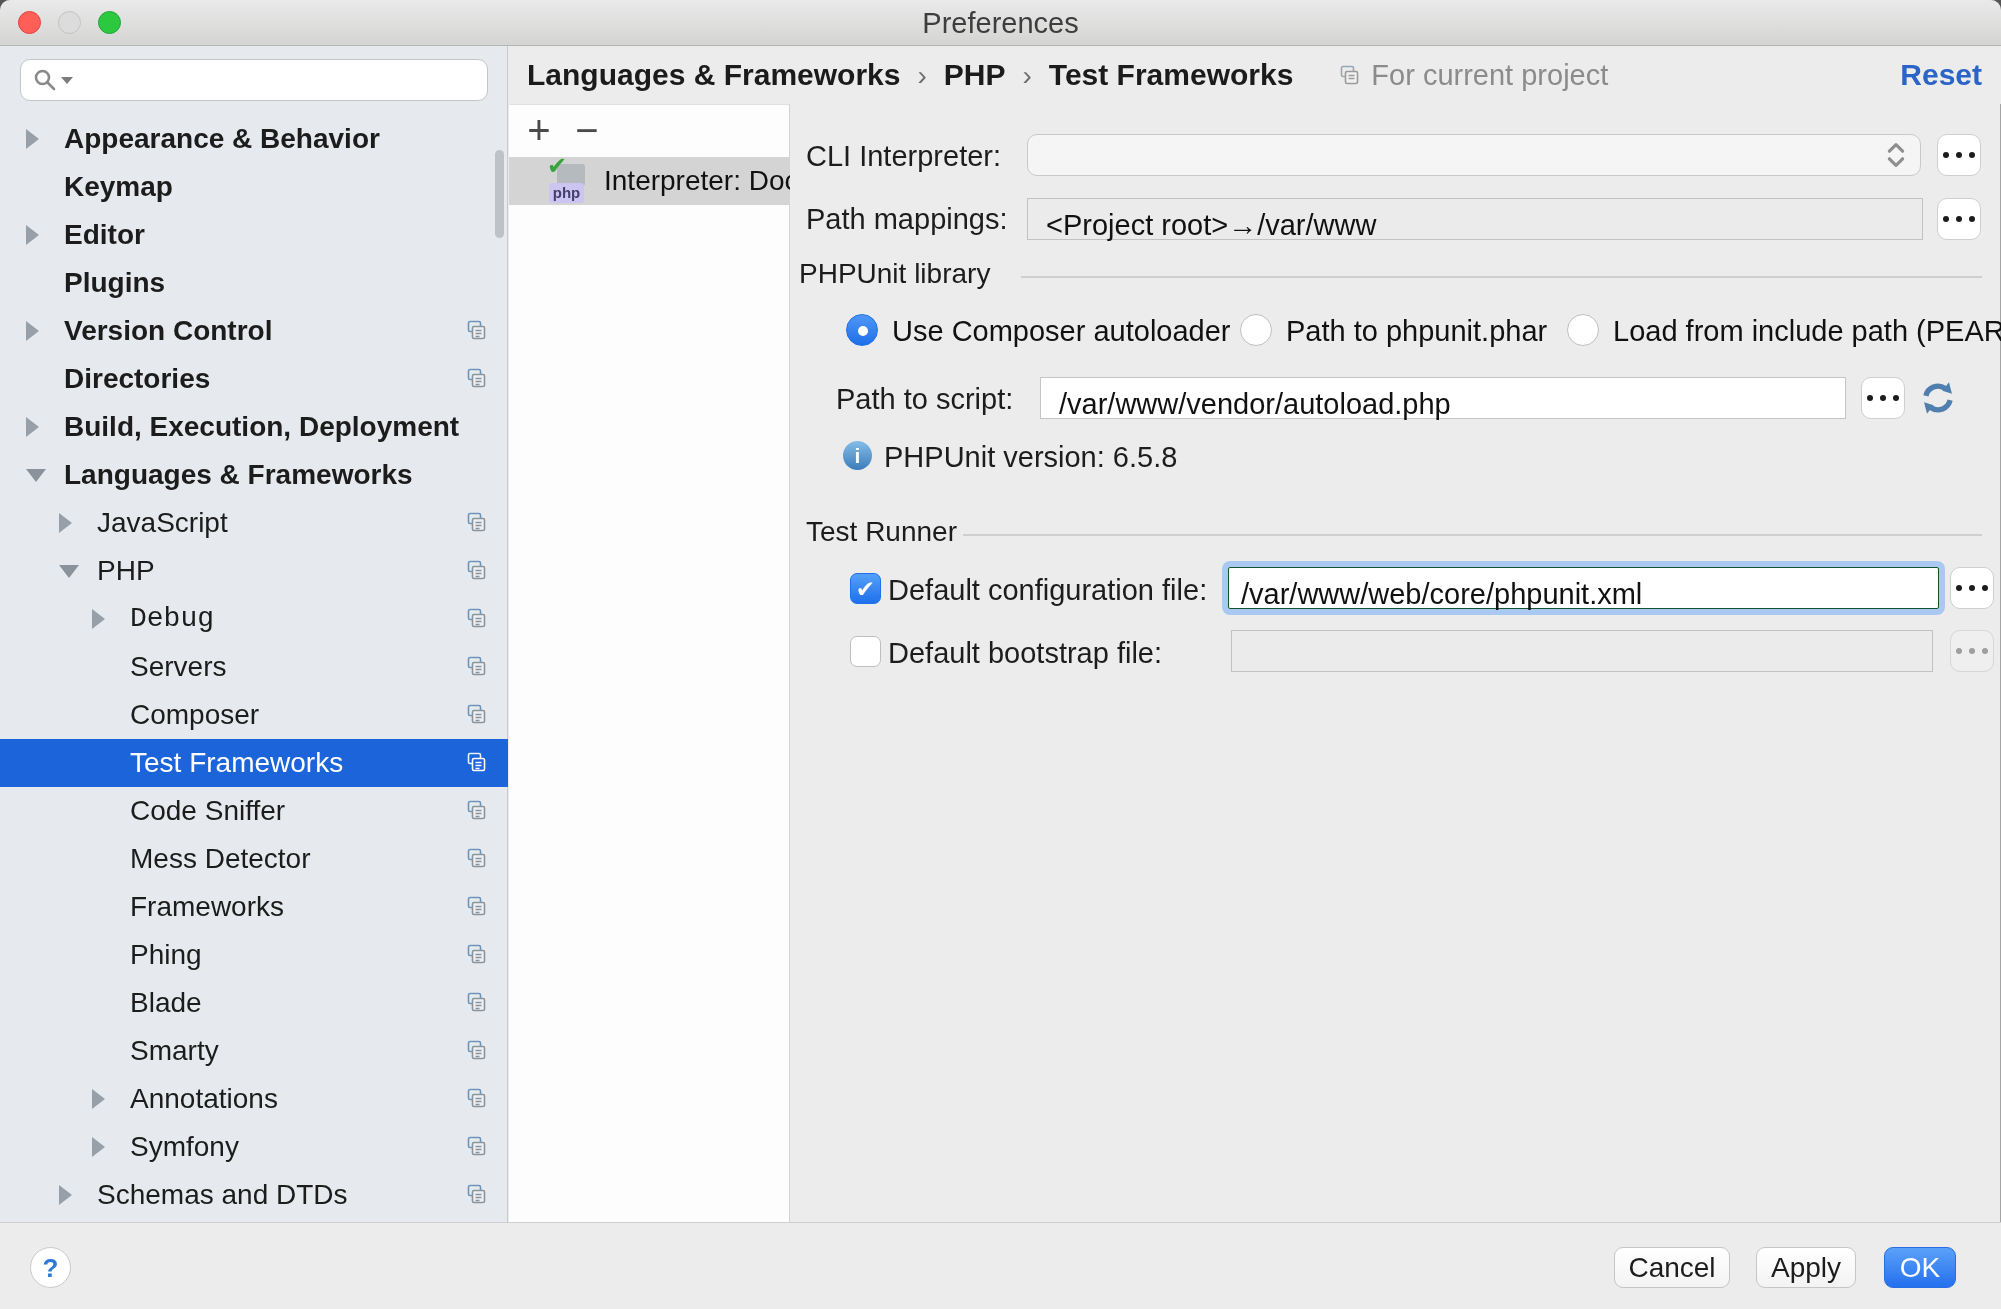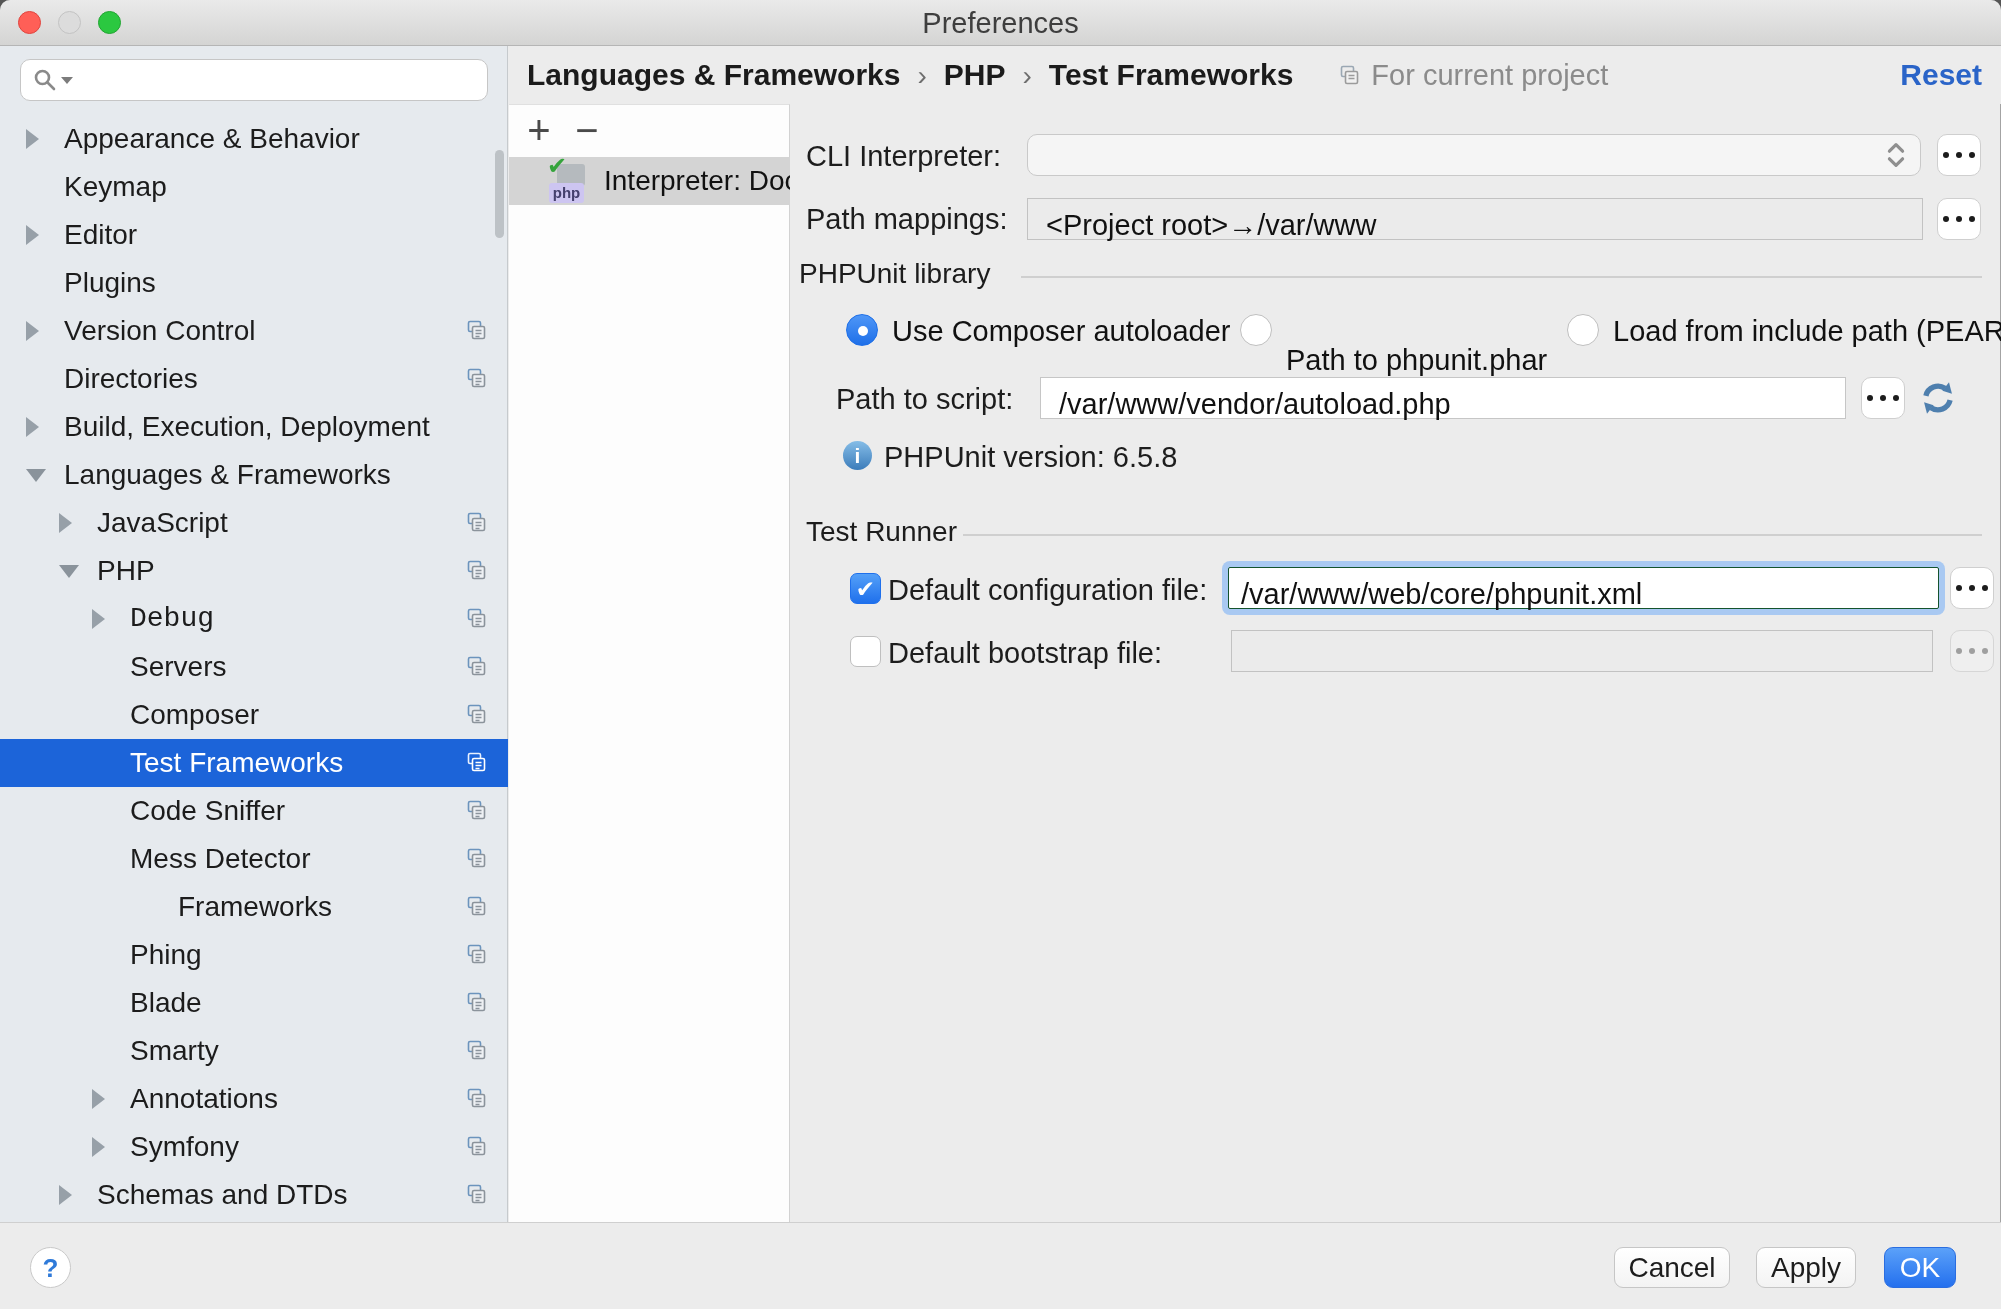--- a/index.html
+++ b/index.html
@@ -27,21 +27,21 @@
   .search-tri{width:0;height:0;border-left:6px solid transparent;border-right:6px solid transparent;
     border-top:7px solid #7c7c7c;margin-left:4px;}
   .searchbox input{border:none;outline:none;flex:1;font-size:26px;margin-left:10px;background:transparent;}
   .tree{position:absolute;left:0;top:0;width:508px;height:1176px;}
   .tree-row{position:absolute;left:0;width:508px;height:48px;}
   .tree-row.selected{background:var(--sel,#1c64d9);}
   .tri{position:absolute;top:16px;width:0;height:0;}
   .tri.collapsed{border-top:10px solid transparent;border-bottom:10px solid transparent;border-left:13px solid #97a0a8;margin-top:-2px;}
   .tri.expanded{border-left:10px solid transparent;border-right:10px solid transparent;border-top:13px solid #8a939b;margin-top:2px;}
   .tree-label{position:absolute;top:0;height:48px;line-height:48px;font-size:28px;color:#1c1c1c;white-space:nowrap;}
-  .tree-row.bold .tree-label{font-weight:normal;}
+  .tree-row.bold .tree-label{font-weight:bold;}
   .tree-row.selected .tree-label{color:#fff;}
   .proj-icon{position:absolute;left:465px;top:12px;width:24px;height:24px;}
   .pi-back{fill:none;stroke:#6c94bd;stroke-width:1.6px;}
   .pi-front{fill:#eef1f4;stroke:#8b939b;stroke-width:1.6px;}
   .pi-lines{stroke:#8b939b;stroke-width:1.4px;}
   .selected .pi-back{stroke:#e8f0ff;}
   .selected .pi-front{fill:var(--sel,#1c64d9);stroke:#fff;}
   .selected .pi-lines{stroke:#fff;}
   .scroll-thumb{position:absolute;left:495px;top:104px;width:9px;height:88px;border-radius:5px;background:#bdc2c6;}
 
@@ -227,21 +227,21 @@
         </div>
         <div class="tree-row" style="top: 720px;">
           <span class="tree-label" style="left: 130px;">Mess Detector</span>
           <span class="proj-icon"><svg class="proj-svg" width="23" height="23" viewBox="0 0 23 23">
               <rect class="pi-back" x="3.5" y="2.5" width="12" height="10" rx="1.5"></rect>
               <rect class="pi-front" x="7.5" y="7.5" width="12" height="12" rx="1.5"></rect>
               <path class="pi-lines" d="M10.5 11.5h6 M10.5 14.5h6 M10.5 17.5h4" fill="none"></path>
             </svg></span>
         </div>
         <div class="tree-row" style="top: 768px;">
-          <span class="tree-label" style="left: 130px; margin-left: 48px;">Frameworks</span>
+          <span class="tree-label" style="left: 130px;">Frameworks</span>
           <span class="proj-icon"><svg class="proj-svg" width="23" height="23" viewBox="0 0 23 23">
               <rect class="pi-back" x="3.5" y="2.5" width="12" height="10" rx="1.5"></rect>
               <rect class="pi-front" x="7.5" y="7.5" width="12" height="12" rx="1.5"></rect>
               <path class="pi-lines" d="M10.5 11.5h6 M10.5 14.5h6 M10.5 17.5h4" fill="none"></path>
             </svg></span>
         </div>
         <div class="tree-row" style="top: 816px;">
           <span class="tree-label" style="left: 130px;">Phing</span>
           <span class="proj-icon"><svg class="proj-svg" width="23" height="23" viewBox="0 0 23 23">
               <rect class="pi-back" x="3.5" y="2.5" width="12" height="10" rx="1.5"></rect>
@@ -355,21 +355,21 @@
         <span class="dot"></span>
     </div>
 
     <div class="section-title" style="left:799px;top:258px;">PHPUnit library</div>
     <div class="rule" style="left:1021px;top:276px;width:961px;"></div>
 
     <div class="radio-row" id="radio-row">
         <span class="radio-dot on" style="left: 846px;"></span>
         <span class="radio-label" style="left: 892px;">Use Composer autoloader</span>
         <span class="radio-dot" style="left: 1240px;"></span>
-        <span class="radio-label" style="left: 1286px; margin-top: 29px;">Path to phpunit.phar</span>
+        <span class="radio-label" style="left: 1286px;">Path to phpunit.phar</span>
         <span class="radio-dot" style="left: 1567px;"></span>
         <span class="radio-label" style="left: 1613px;">Load from include path (PEAR)</span>
       </div>
 
     <div class="flabel" style="left:836px;top:383px;">Path to script:</div>
     <div class="whitefield" style="left:1040px;top:377px;width:806px;height:42px;">
       <span class="fieldtext" style="line-height:40px;">/var/www/vendor/autoload.php</span>
     </div>
     <div class="dots-btn" style="left:1861px;top:377px;">
       <span class="dot"></span>

